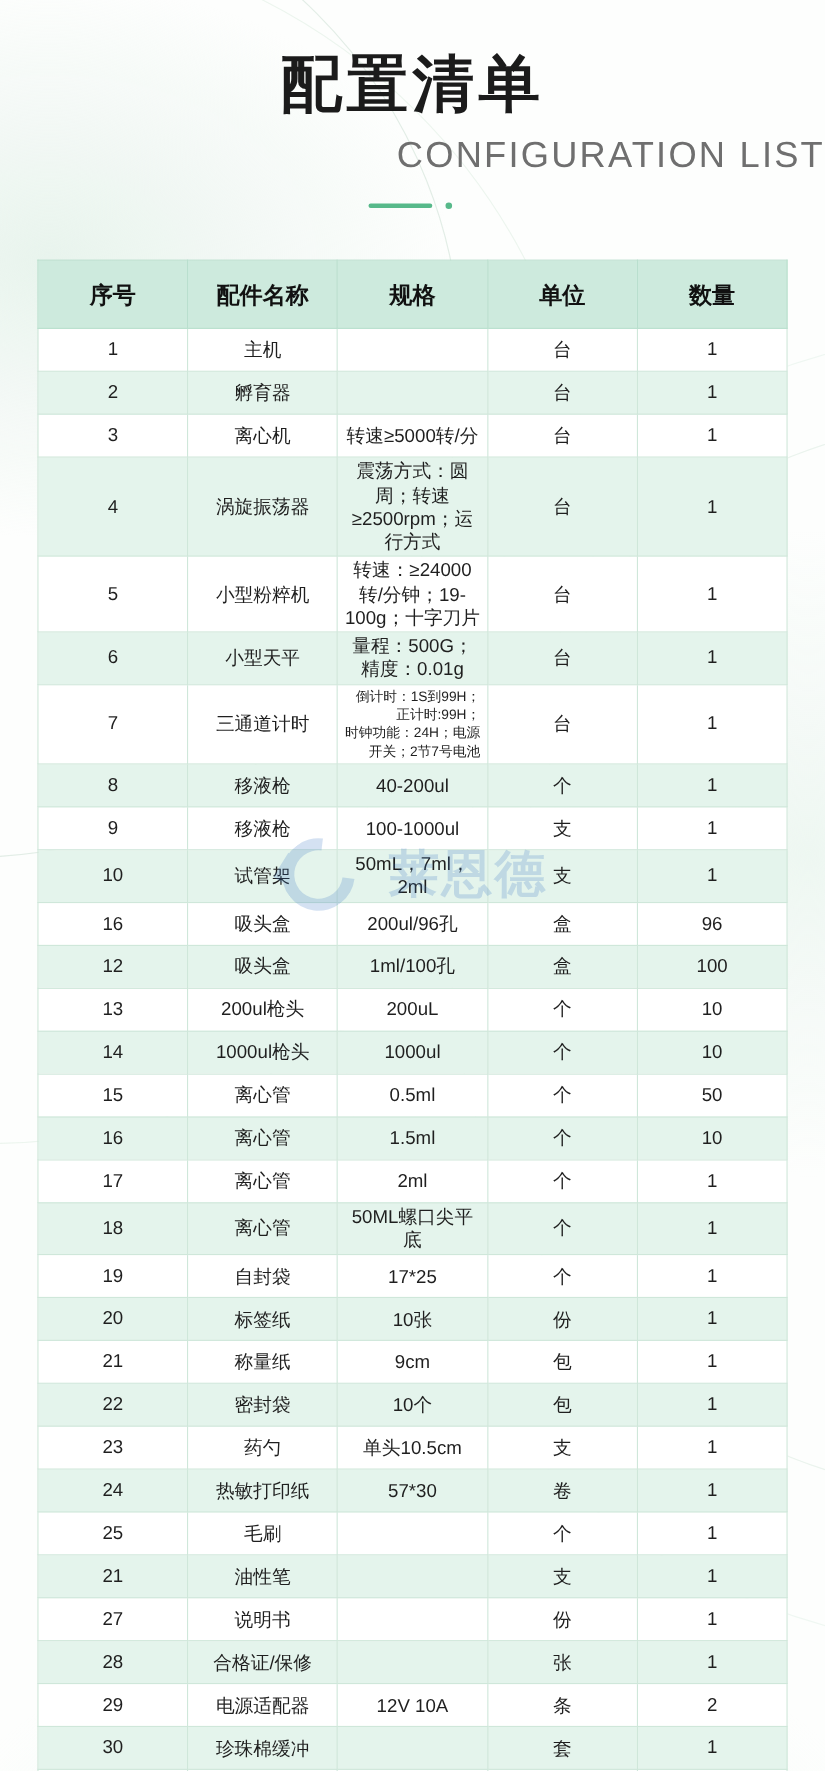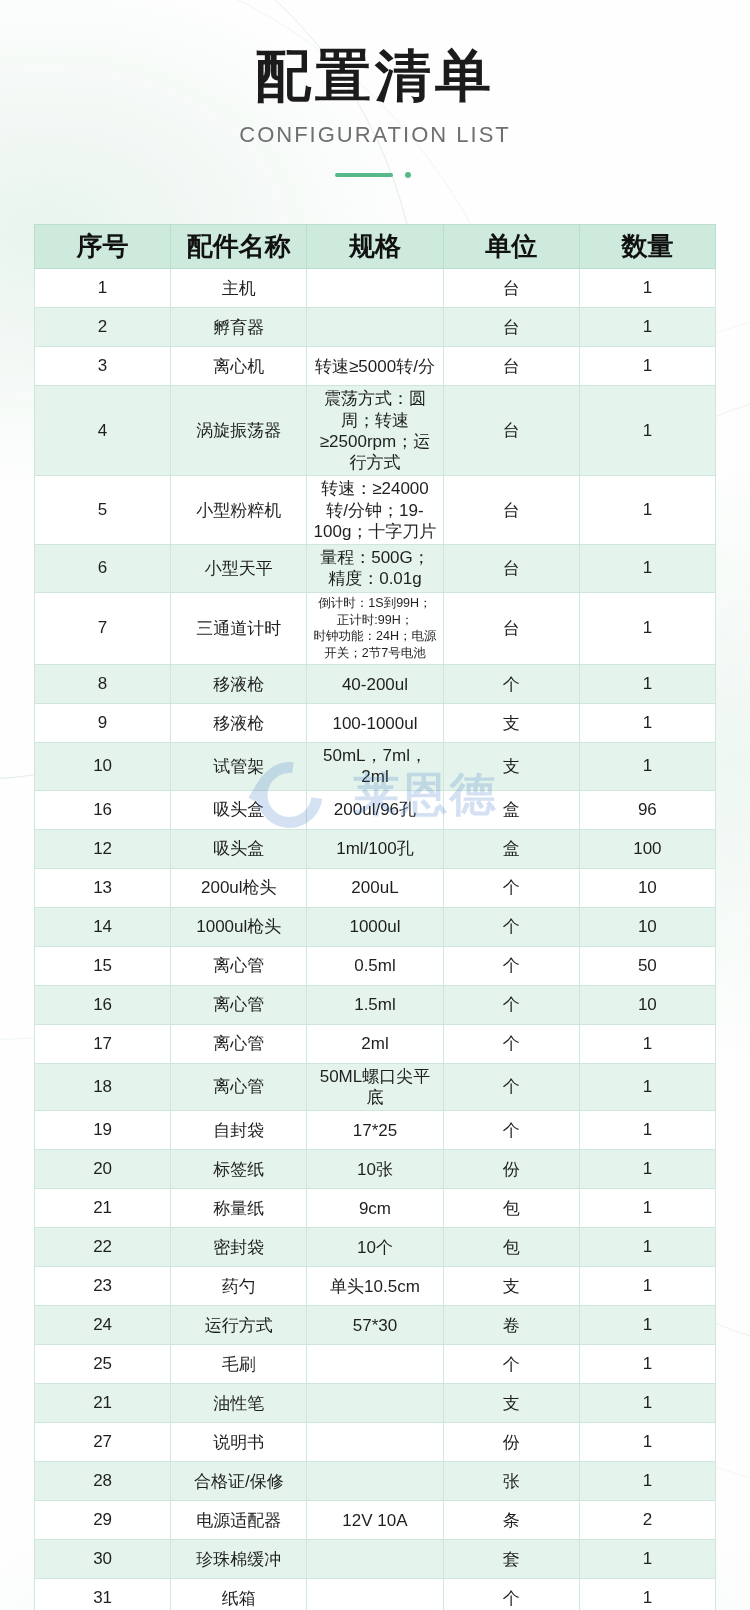--- a/index.html
+++ b/index.html
@@ -48,24 +48,25 @@
     font-family: "Liberation Sans", sans-serif;
     font-size: 56px;
     font-weight: bold;
     letter-spacing: 4px;
     color: #1b1b1b;
     line-height: 1.15;
     margin: 0;
   }
   .title-en {
     margin-top: 14px;
-    font-size: 22px;
+    font-size: 33px;
     letter-spacing: 2px;
     color: #6f6f6f;
     font-weight: normal;
+    text-align: right;
   }
   .divider {
     margin: 22px auto 0 auto;
     width: 80px;
     height: 10px;
     position: relative;
   }
   .divider .bar {
     position: absolute;
     left: 0; top: 3px;
@@ -96,34 +97,34 @@
   table.conf th, table.conf td {
     border: 1px solid #cfe7da;
     text-align: center;
     vertical-align: middle;
     font-size: 17px;
     color: #1f1f1f;
   }
   table.conf thead th {
     background: #cdeadd;
     font-weight: bold;
-    font-size: 26px;
-    height: 44px;
+    font-size: 21px;
+    height: 62px;
     color: #111;
     border-color: #b9dfce;
   }
   table.conf tbody tr { height: 39px; }
   table.conf tbody tr.alt td { background: #e4f4ec; }
   table.conf tbody tr.plain td { background: #ffffff; }
   td.c-no { width: 68px; font-size: 17px; }
   td.c-name { width: 128px; font-size: 17px; }
   td.c-spec { width: 338px; font-size: 16px; padding: 2px 6px; line-height: 1.25; }
   td.c-unit { width: 70px; font-size: 17px; }
   td.c-qty  { width: 78px; font-size: 17px; }
-  td.c-spec.small { font-size: 12.5px; line-height: 1.35; }
+  td.c-spec.small { font-size: 12.5px; line-height: 1.35; text-align: right; }
 
   
   .watermark {
     position: absolute;
     z-index: 3;
     left: 50%;
     top: 758px;
     transform: translateX(-50%);
     display: flex;
     align-items: center;
@@ -343,21 +344,21 @@
           </tr>
           <tr class="plain">
             <td class="c-no">23</td>
             <td class="c-name">药勺</td>
             <td class="c-spec">单头10.5cm</td>
             <td class="c-unit">支</td>
             <td class="c-qty">1</td>
           </tr>
           <tr class="alt">
             <td class="c-no">24</td>
-            <td class="c-name">运行方式</td>
+            <td class="c-name">热敏打印纸</td>
             <td class="c-spec">57*30</td>
             <td class="c-unit">卷</td>
             <td class="c-qty">1</td>
           </tr>
           <tr class="plain">
             <td class="c-no">25</td>
             <td class="c-name">毛刷</td>
             <td class="c-spec"></td>
             <td class="c-unit">个</td>
             <td class="c-qty">1</td>

